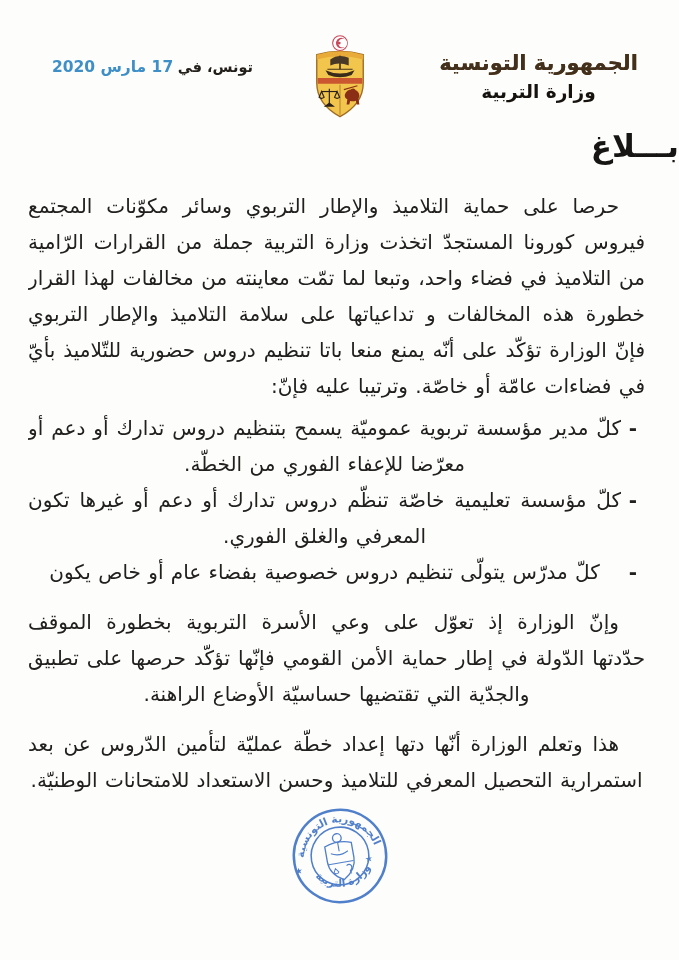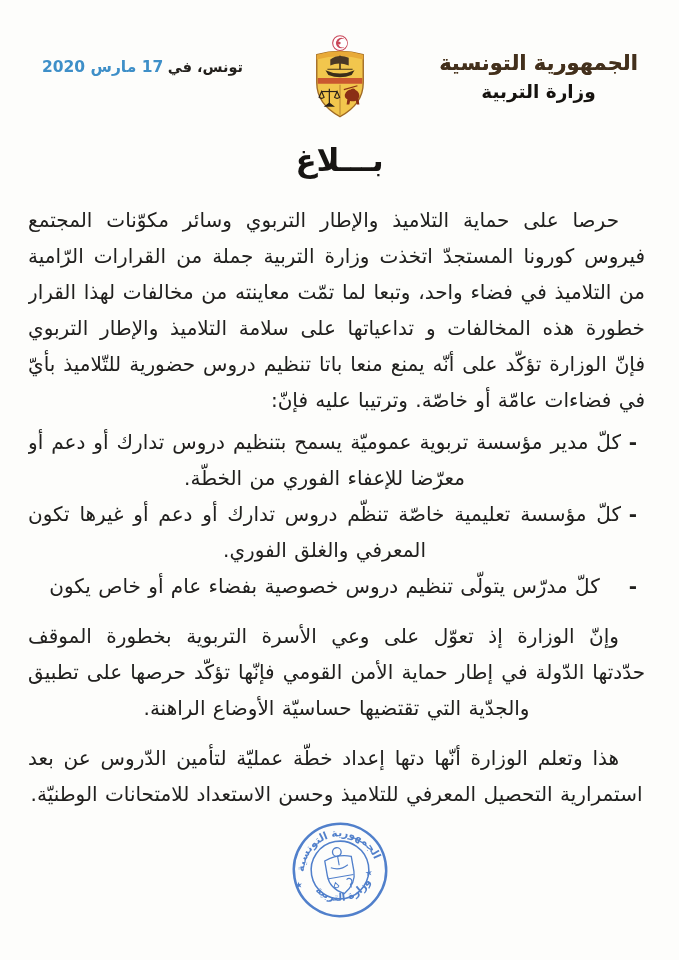--- a/index.html
+++ b/index.html
@@ -31,35 +31,34 @@
     text-shadow: 0 0 0.6px #6b4a26;
     letter-spacing: -0.5px;
     line-height: 30px;
   }
   .ministry {
     font-size: 18.5px; font-weight: bold; color: #16130f;
     line-height: 28px;
   }
   .header-center { width: 110px; display: flex; justify-content: center; }
   .header-left {
-    width: 225px; text-align: center; padding-top: 24px;
+    width: 225px; padding-top: 24px;
     font-size: 14.5px; white-space: nowrap;
   }
   .date-label { color: #23201c; font-weight: bold; }
   .date-stamp {
     font-weight: bold;
     font-size: 15.5px;
     letter-spacing: 1.5px;
     margin-left: 4px;
   }
 
   
   .title {
-    text-align: center;
-    margin-top: 16px;
+    margin-top: 2px;
     font-size: 31px;
     font-weight: bold;
     color: #171513;
     letter-spacing: 1px;
   }
 
   
   .body-text {
     margin: 24px 34px 0 28px; 
     font-size: 20px;

